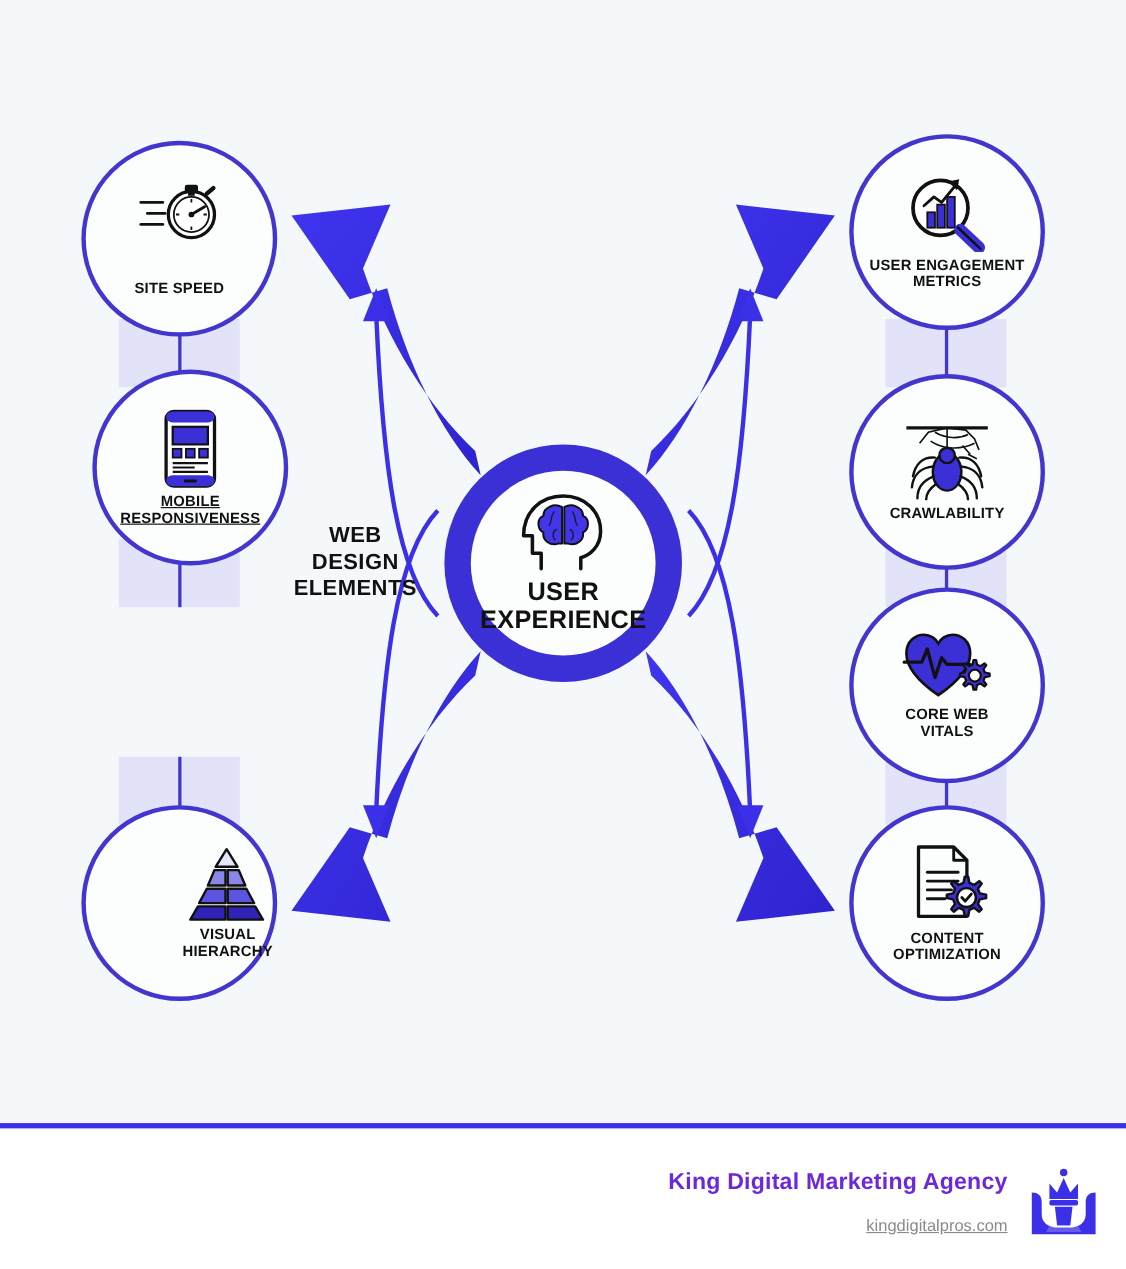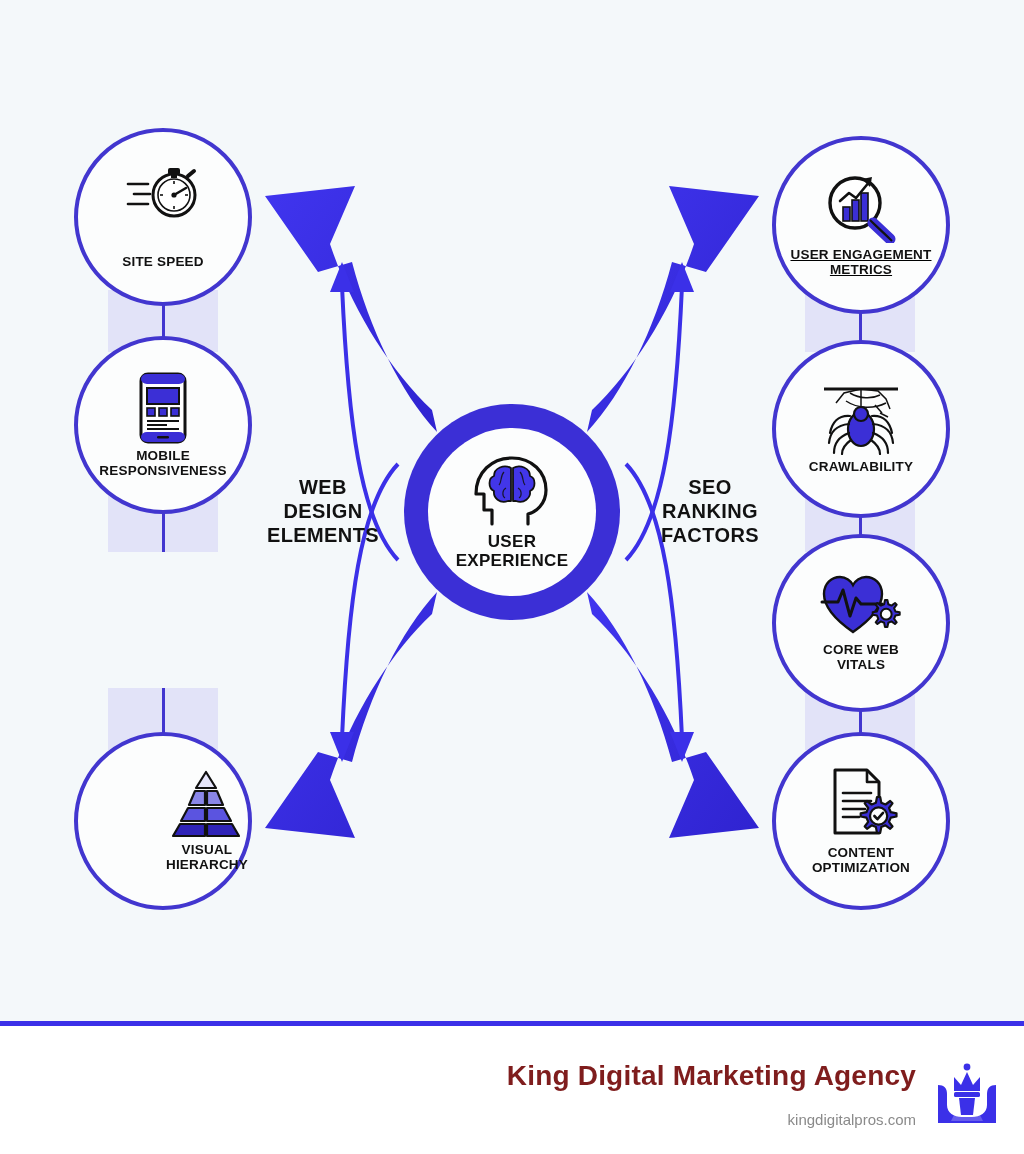--- a/index.html
+++ b/index.html
@@ -21,25 +21,25 @@
   .footer{
     position:absolute;left:0;top:1026px;width:1024px;height:128px;
     background:#ffffff;
   }
   .footer-inner{
     position:absolute;right:24px;top:34px;
     display:flex;align-items:center;gap:18px;
   }
   .footer-text{text-align:right;}
   .brand{
-    font-size:28px;font-weight:bold;color:#7f1d1d;letter-spacing:.2px;
+    font-size:21px;font-weight:bold;color:#6d28d9;letter-spacing:.2px;
     line-height:1.15;white-space:nowrap;
   }
   .brand-url{
-    font-size:15px;color:#8a8a8a;margin-top:19px;white-space:nowrap;
+    font-size:15px;color:#8a8a8a;margin-top:19px;white-space:nowrap;text-decoration:underline;
   }
   .logo{width:66px;height:66px;flex:0 0 66px;}
 
   
   .node{
     position:absolute;border-radius:50%;
     background:#fcfdfd;
     border:4px solid #4236cf;
     box-sizing:border-box;
     display:flex;flex-direction:column;
@@ -70,21 +70,21 @@
     display:flex;align-items:center;justify-content:center;
   }
   .hub-inner{
     width:168px;height:168px;border-radius:50%;
     background:#fcfdfd;
     display:flex;flex-direction:column;
     align-items:center;justify-content:center;
   }
   .hub-cap{
     margin-top:6px;
-    font-size:17px;font-weight:bold;color:#111;
+    font-size:23px;font-weight:bold;color:#111;
     text-align:center;line-height:1.12;letter-spacing:.3px;
     text-transform:uppercase;
   }
 
   
   .grouplabel{
     position:absolute;
     font-size:20px;font-weight:bold;color:#111;
     line-height:1.2;letter-spacing:.4px;
     text-align:center;text-transform:uppercase;
@@ -204,21 +204,21 @@
         <line x1="50" y1="42" x2="50" y2="45"></line>
         <line x1="36" y1="31" x2="39" y2="31"></line>
         <line x1="61" y1="31" x2="64" y2="31"></line>
       </g>
     </svg>
     <div class="cap">
       <span>SITE SPEED</span>
     </div>
   </div>
 
-  <div class="node" style="left:74px;top:336px;width:178px;height:178px;">
+  <div class="node" style="left:84px;top:336px;width:178px;height:178px;text-decoration:underline;">
     <svg class="ico" width="52" height="72" viewBox="0 0 52 72">
       <rect x="4" y="2" width="44" height="68" rx="7" fill="#fff" stroke="#111" stroke-width="3"></rect>
       <rect x="4" y="2" width="44" height="10" rx="6" fill="#3b2fd6"></rect>
       <rect x="4" y="60" width="44" height="10" rx="6" fill="#3b2fd6"></rect>
       <rect x="10" y="16" width="32" height="16" fill="#3b2fd6" stroke="#111" stroke-width="2"></rect>
       <rect x="10" y="36" width="8" height="8" fill="#3b2fd6" stroke="#111" stroke-width="1.6"></rect>
       <rect x="22" y="36" width="8" height="8" fill="#3b2fd6" stroke="#111" stroke-width="1.6"></rect>
       <rect x="34" y="36" width="8" height="8" fill="#3b2fd6" stroke="#111" stroke-width="1.6"></rect>
       <g stroke="#111" stroke-width="2">
         <line x1="10" y1="49" x2="42" y2="49"></line>
@@ -245,21 +245,21 @@
         <path d="M16 54 L41 54 L41 66 L9 66 Z" fill="#2f23b8"></path>
         <path d="M43 54 L68 54 L75 66 L43 66 Z" fill="#2f23b8"></path>
       </g>
     </svg>
     <div class="cap">
       <span>VISUAL</span><br>
       <span>HIERARCHY</span>
     </div>
   </div>
 
-  <div class="node" style="left:772px;top:136px;width:178px;height:178px;text-decoration:underline;">
+  <div class="node" style="left:772px;top:122px;width:178px;height:178px;">
     <svg class="ico" width="78" height="70" viewBox="0 0 78 70">
       <circle cx="33" cy="30" r="25" fill="#fff" stroke="#111" stroke-width="3.4"></circle>
       <g fill="#3b2fd6" stroke="#111" stroke-width="1.6">
         <rect x="21" y="34" width="7" height="14"></rect>
         <rect x="30" y="27" width="7" height="21"></rect>
         <rect x="39" y="20" width="7" height="28"></rect>
       </g>
       <path d="M18 28 L27 20 L34 25 L48 8" fill="none" stroke="#111" stroke-width="2.6" stroke-linecap="round" stroke-linejoin="round"></path>
       <path d="M40 6 L50 4 L48 14 Z" fill="#111"></path>
       <path d="M51 50 L68 66" stroke="#3b2fd6" stroke-width="11" stroke-linecap="round"></path>
@@ -367,25 +367,20 @@
         <span>EXPERIENCE</span>
       </div>
     </div>
   </div>
 
   <div class="grouplabel" id="label-left">
     <span>WEB</span><br>
     <span>DESIGN</span><br>
     <span>ELEMENTS</span>
   </div>
-  <div class="grouplabel" id="label-right">
-    <span>SEO</span><br>
-    <span>RANKING</span><br>
-    <span>FACTORS</span>
-  </div>
 
   <div class="divider"></div>
   <div class="footer">
     <div class="footer-inner">
       <div class="footer-text">
         <div class="brand">King Digital Marketing Agency</div>
         <div class="brand-url">kingdigitalpros.com</div>
       </div>
       <svg class="logo" viewBox="0 0 66 66">
         <g fill="#3b30e8">

